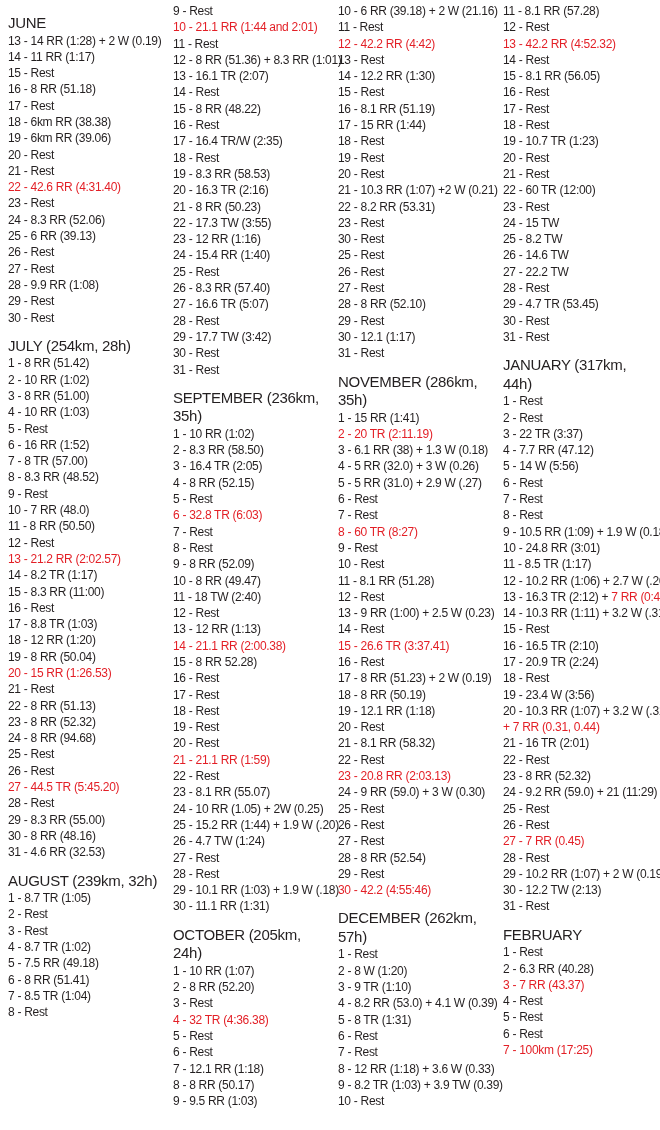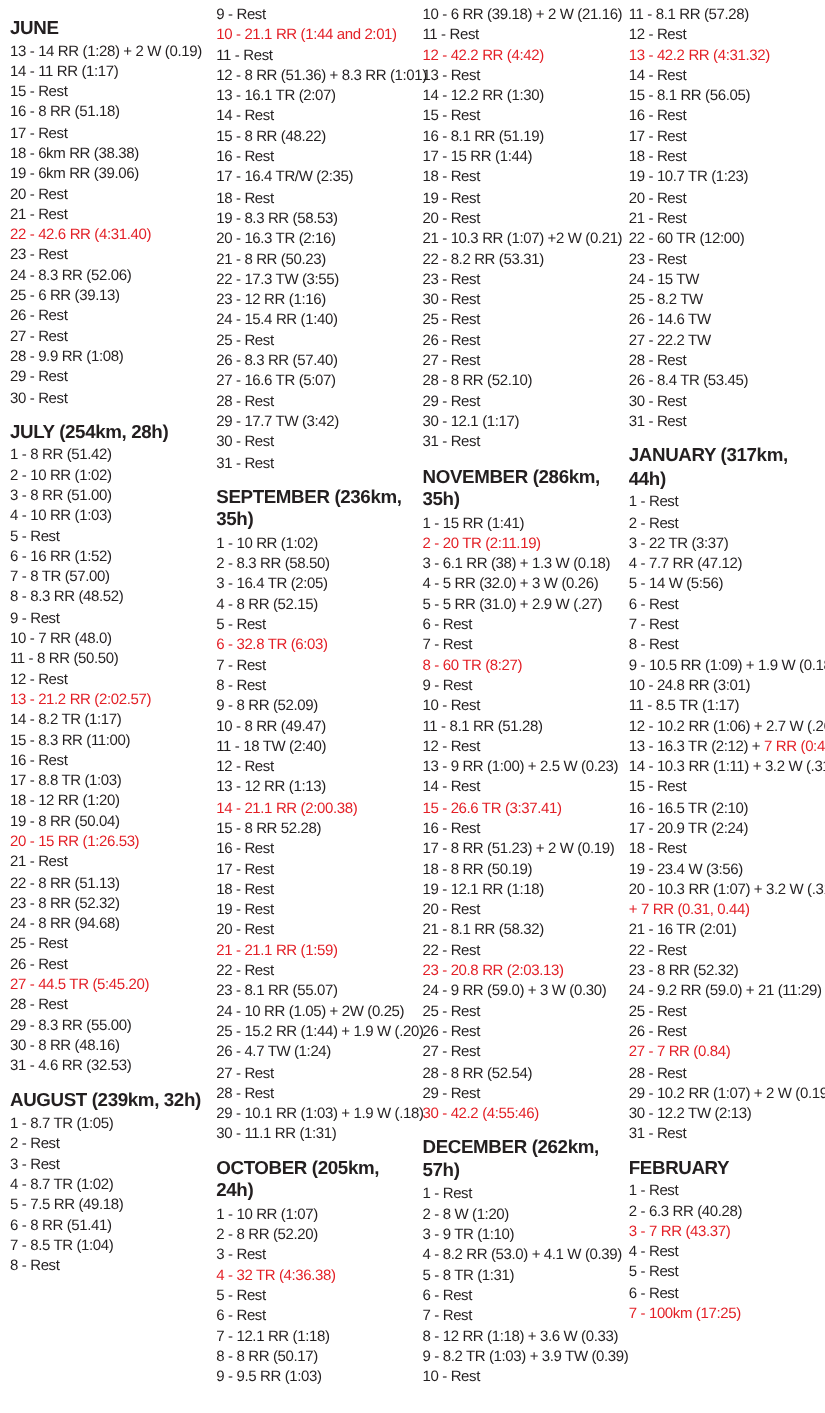--- a/index.html
+++ b/index.html
@@ -31,21 +31,21 @@
   .legend-line {
     font-size: 12.8px;
     line-height: 16.8px;
     font-weight: bold;
     letter-spacing: -0.2px;
     white-space: nowrap;
   }
   .month-section { margin-top: 11px; }
   .month-section.first { margin-top: 0; }
   .month-title {
-    font-weight: bold;
+    font-weight: normal;
     font-size: 15px;
     line-height: 17.5px;
     letter-spacing: -0.3px;
     white-space: nowrap;
     margin-bottom: 1px;
   }
   .log-entry {
     font-size: 12px;
     line-height: 16.3px;
     letter-spacing: -0.3px;
@@ -270,37 +270,37 @@
         <div class="log-entry"><span>7 - Rest</span></div>
         <div class="log-entry"><span>8 - 12 RR (1:18) + 3.6 W (0.33)</span></div>
         <div class="log-entry"><span>9 - 8.2 TR (1:03) + 3.9 TW (0.39)</span></div>
         <div class="log-entry"><span>10 - Rest</span></div>
       </div>
     </div>
     <div class="col">
       <div class="month-section first">
         <div class="log-entry"><span>11 - 8.1 RR (57.28)</span></div>
         <div class="log-entry"><span>12 - Rest</span></div>
-        <div class="log-entry"><span class="red">13 - 42.2 RR (4:31.32)</span></div>
+        <div class="log-entry"><span class="red">13 - 42.2 RR (4:52.32)</span></div>
         <div class="log-entry"><span>14 - Rest</span></div>
         <div class="log-entry"><span>15 - 8.1 RR (56.05)</span></div>
         <div class="log-entry"><span>16 - Rest</span></div>
         <div class="log-entry"><span>17 - Rest</span></div>
         <div class="log-entry"><span>18 - Rest</span></div>
         <div class="log-entry"><span>19 - 10.7 TR (1:23)</span></div>
         <div class="log-entry"><span>20 - Rest</span></div>
         <div class="log-entry"><span>21 - Rest</span></div>
         <div class="log-entry"><span>22 - 60 TR (12:00)</span></div>
         <div class="log-entry"><span>23 - Rest</span></div>
         <div class="log-entry"><span>24 - 15 TW</span></div>
         <div class="log-entry"><span>25 - 8.2 TW</span></div>
         <div class="log-entry"><span>26 - 14.6 TW</span></div>
         <div class="log-entry"><span>27 - 22.2 TW</span></div>
         <div class="log-entry"><span>28 - Rest</span></div>
-        <div class="log-entry"><span>26 - 8.4 TR (53.45)</span></div>
+        <div class="log-entry"><span>29 - 4.7 TR (53.45)</span></div>
         <div class="log-entry"><span>30 - Rest</span></div>
         <div class="log-entry"><span>31 - Rest</span></div>
       </div>
       <div class="month-section">
         <div class="month-title">JANUARY (317km,</div>
         <div class="month-title">44h)</div>
         <div class="log-entry"><span>1 - Rest</span></div>
         <div class="log-entry"><span>2 - Rest</span></div>
         <div class="log-entry"><span>3 - 22 TR (3:37)</span></div>
         <div class="log-entry"><span>4 - 7.7 RR (47.12)</span></div>
@@ -320,21 +320,21 @@
         <div class="log-entry"><span>18 - Rest</span></div>
         <div class="log-entry"><span>19 - 23.4 W (3:56)</span></div>
         <div class="log-entry"><span>20 - 10.3 RR (1:07) + 3.2 W (.31)</span></div>
         <div class="log-entry"><span class="red">+ 7 RR (0.31, 0.44)</span></div>
         <div class="log-entry"><span>21 - 16 TR (2:01)</span></div>
         <div class="log-entry"><span>22 - Rest</span></div>
         <div class="log-entry"><span>23 - 8 RR (52.32)</span></div>
         <div class="log-entry"><span>24 - 9.2 RR (59.0) + 21 (11:29)</span></div>
         <div class="log-entry"><span>25 - Rest</span></div>
         <div class="log-entry"><span>26 - Rest</span></div>
-        <div class="log-entry"><span class="red">27 - 7 RR (0.84)</span></div>
+        <div class="log-entry"><span class="red">27 - 7 RR (0.45)</span></div>
         <div class="log-entry"><span>28 - Rest</span></div>
         <div class="log-entry"><span>29 - 10.2 RR (1:07) + 2 W (0.19)</span></div>
         <div class="log-entry"><span>30 - 12.2 TW (2:13)</span></div>
         <div class="log-entry"><span>31 - Rest</span></div>
       </div>
       <div class="month-section">
         <div class="month-title">FEBRUARY</div>
         <div class="log-entry"><span>1 - Rest</span></div>
         <div class="log-entry"><span>2 - 6.3 RR (40.28)</span></div>
         <div class="log-entry"><span class="red">3 - 7 RR (43.37)</span></div>

